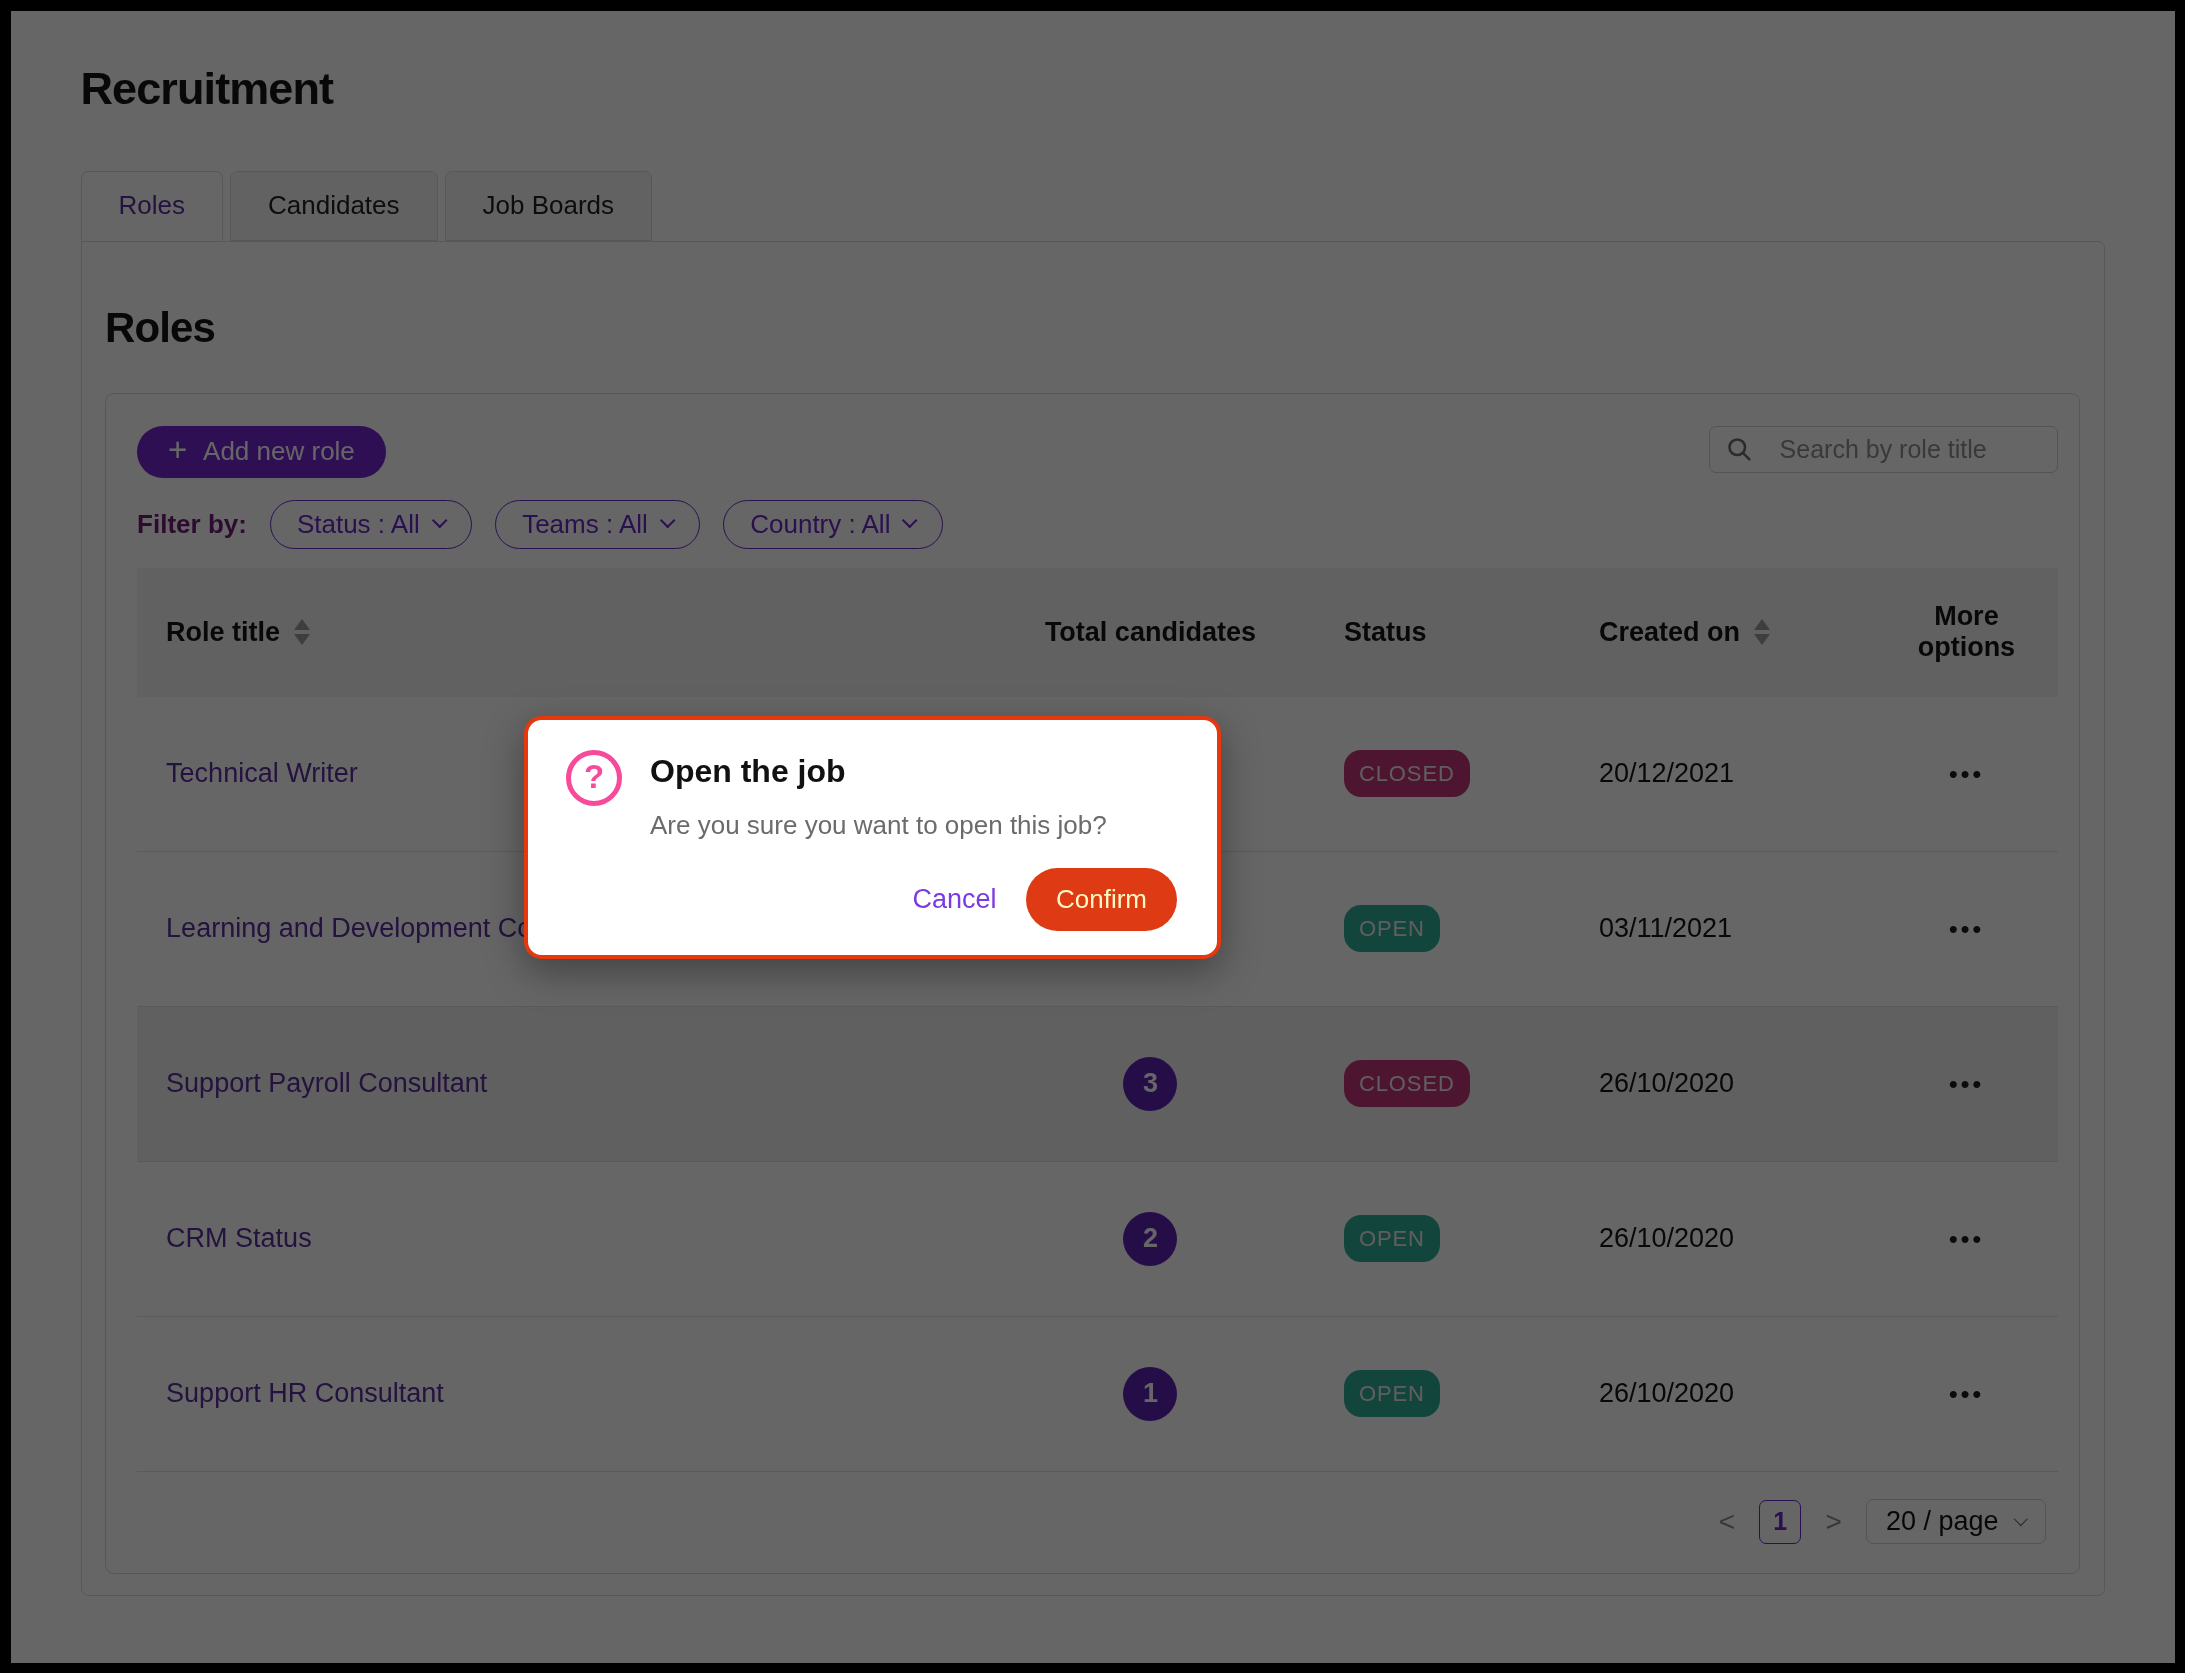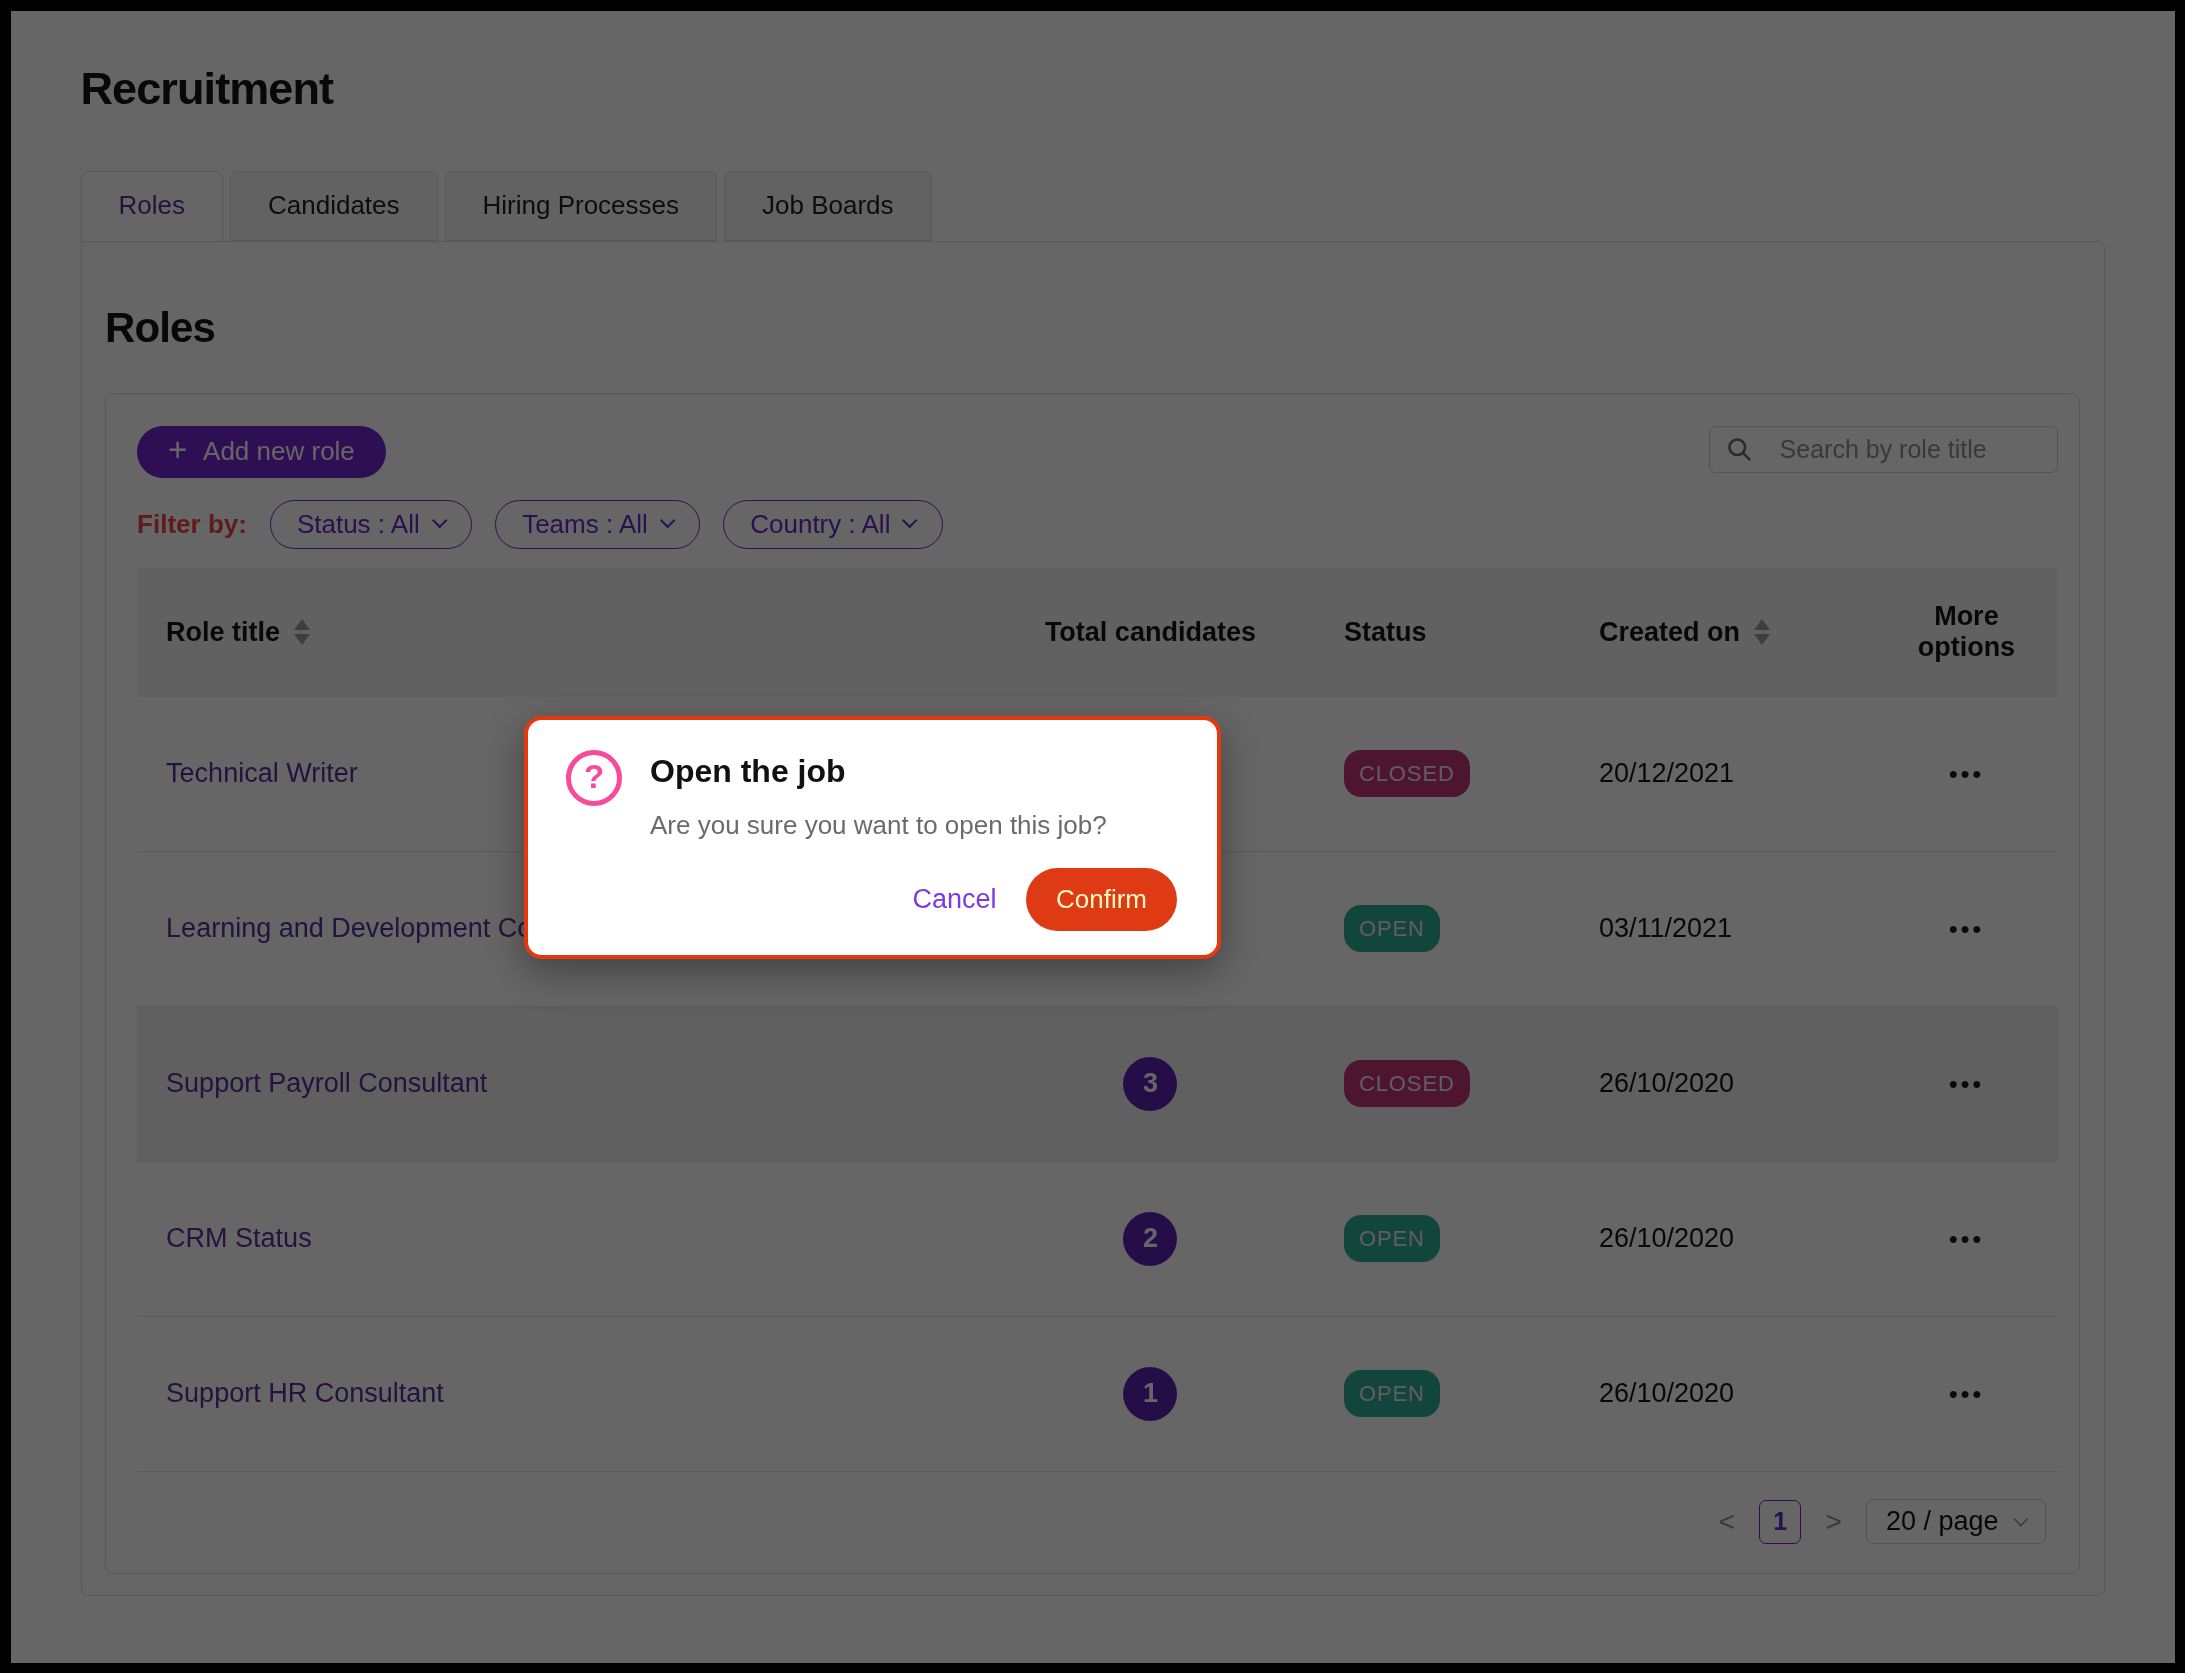--- a/index.html
+++ b/index.html
@@ -70,21 +70,21 @@
     width:349px; height:47px;
     border:0.9px solid #cfcfcf; border-radius:7px;
     padding:0 15.7px; background:#fff;
   }
   .search-box input {
     border:none; outline:none; flex:1; font-size:25px; font-family:inherit; color:#333; background:transparent;
   }
   .search-box input::placeholder { color:#8f8f8f; }
 
   .filter-row { display:flex; align-items:center; gap:23px; margin-top:22px; height:49px; }
-  .filter-label { font-size:26px; font-weight:700; color:#ef4444;text-align:center; }
+  .filter-label { font-size:26px; font-weight:700; color:#701a75;text-align:center; }
   .pill {
     display:flex; align-items:center; gap:14px;
     height:49px; padding:0 26px;
     border:1.7px solid #6d28c9; border-radius:26px;
     color:#6d28c9; font-size:26px; background:transparent; cursor:pointer; font-family:inherit;
   }
   .chev {
     width:11.4px; height:11.4px;
     border-right:2.6px solid currentColor; border-bottom:2.6px solid currentColor;
     transform:rotate(45deg); margin-top:-6.1px;
@@ -175,21 +175,20 @@
 </head>
 <body>
 
 <div class="page">
   <div class="content">
     <h1 class="page-title">Recruitment</h1>
 
     <div class="tabs">
       <div class="tab active">Roles</div>
       <div class="tab">Candidates</div>
-      <div class="tab">Hiring Processes</div>
       <div class="tab">Job Boards</div>
     </div>
 
     <div class="panel">
       <h2 class="section-title">Roles</h2>
 
       <div class="card">
 
         <div class="card-top">
           <button class="btn-add">

